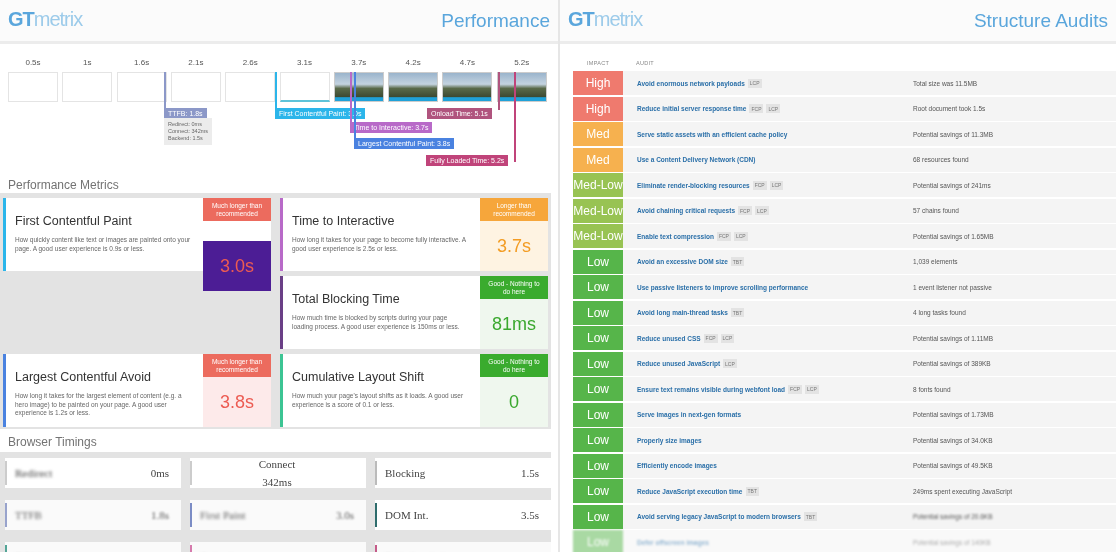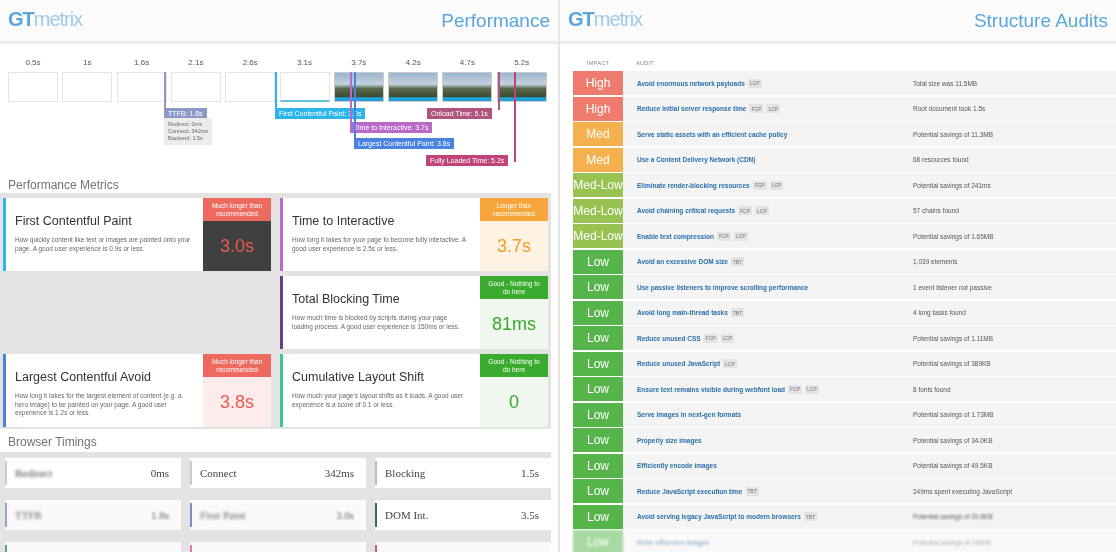--- a/index.html
+++ b/index.html
@@ -101,21 +101,21 @@
       <div class="marker" style="left: 418px; top: 97px; background: rgb(192, 68, 122);">Fully Loaded Time: 5.2s</div>
     </div>
 
   <div class="sub-title" style="top:178px;">Performance Metrics</div>
   <div class="metrics" id="metrics">
       <div class="mcard" style="left: 3px; top: 5px;">
         <div class="bar" style="background: rgb(43, 181, 234);"></div>
         <div class="mtitle">First Contentful Paint</div>
         <div class="mdesc">How quickly content like text or images are painted onto your page. A good user experience is 0.9s or less.</div>
         <div class="badge" style="background: rgb(236, 107, 94);">Much longer than recommended</div>
-        <div class="valbox" style="background: #404040; color: rgb(236, 91, 82);">3.0s</div>
+        <div class="valbox" style="background: #4c1d95; color: rgb(236, 91, 82); margin-top: 20px;">3.0s</div>
       </div>
       <div class="mcard" style="left: 280px; top: 5px;">
         <div class="bar" style="background: rgb(184, 106, 200);"></div>
         <div class="mtitle">Time to Interactive</div>
         <div class="mdesc">How long it takes for your page to become fully interactive. A good user experience is 2.5s or less.</div>
         <div class="badge" style="background: rgb(246, 166, 59);">Longer than recommended</div>
         <div class="valbox" style="background: rgb(254, 243, 226); color: rgb(243, 156, 35);">3.7s</div>
       </div>
       <div class="mcard" style="left: 280px; top: 83px;">
         <div class="bar" style="background: rgb(106, 63, 134);"></div>
@@ -140,21 +140,21 @@
       </div>
     </div>
 
   <div class="sub-title" style="top:435px;">Browser Timings</div>
   <div class="timings" id="timings">
       <div class="tcard" style="left: 5px; top: 6px;">
         <div class="tbar" style="background: rgb(204, 204, 204);"></div>
         <span class="tlabel" style="filter: blur(1.4px);">Redirect</span>
         <span class="tvalue">0ms</span>
       </div>
-      <div class="tcard" style="left: 190px; top: 6px;">
+      <div class="tcard" style="left: 190px; top: 6px; flex-direction: column;">
         <div class="tbar" style="background: rgb(204, 204, 204);"></div>
         <span class="tlabel">Connect</span>
         <span class="tvalue">342ms</span>
       </div>
       <div class="tcard" style="left: 375px; top: 6px;">
         <div class="tbar" style="background: rgb(187, 187, 187);"></div>
         <span class="tlabel">Blocking</span>
         <span class="tvalue">1.5s</span>
       </div>
       <div class="tcard" style="left: 5px; top: 48px; opacity: 0.85;">

